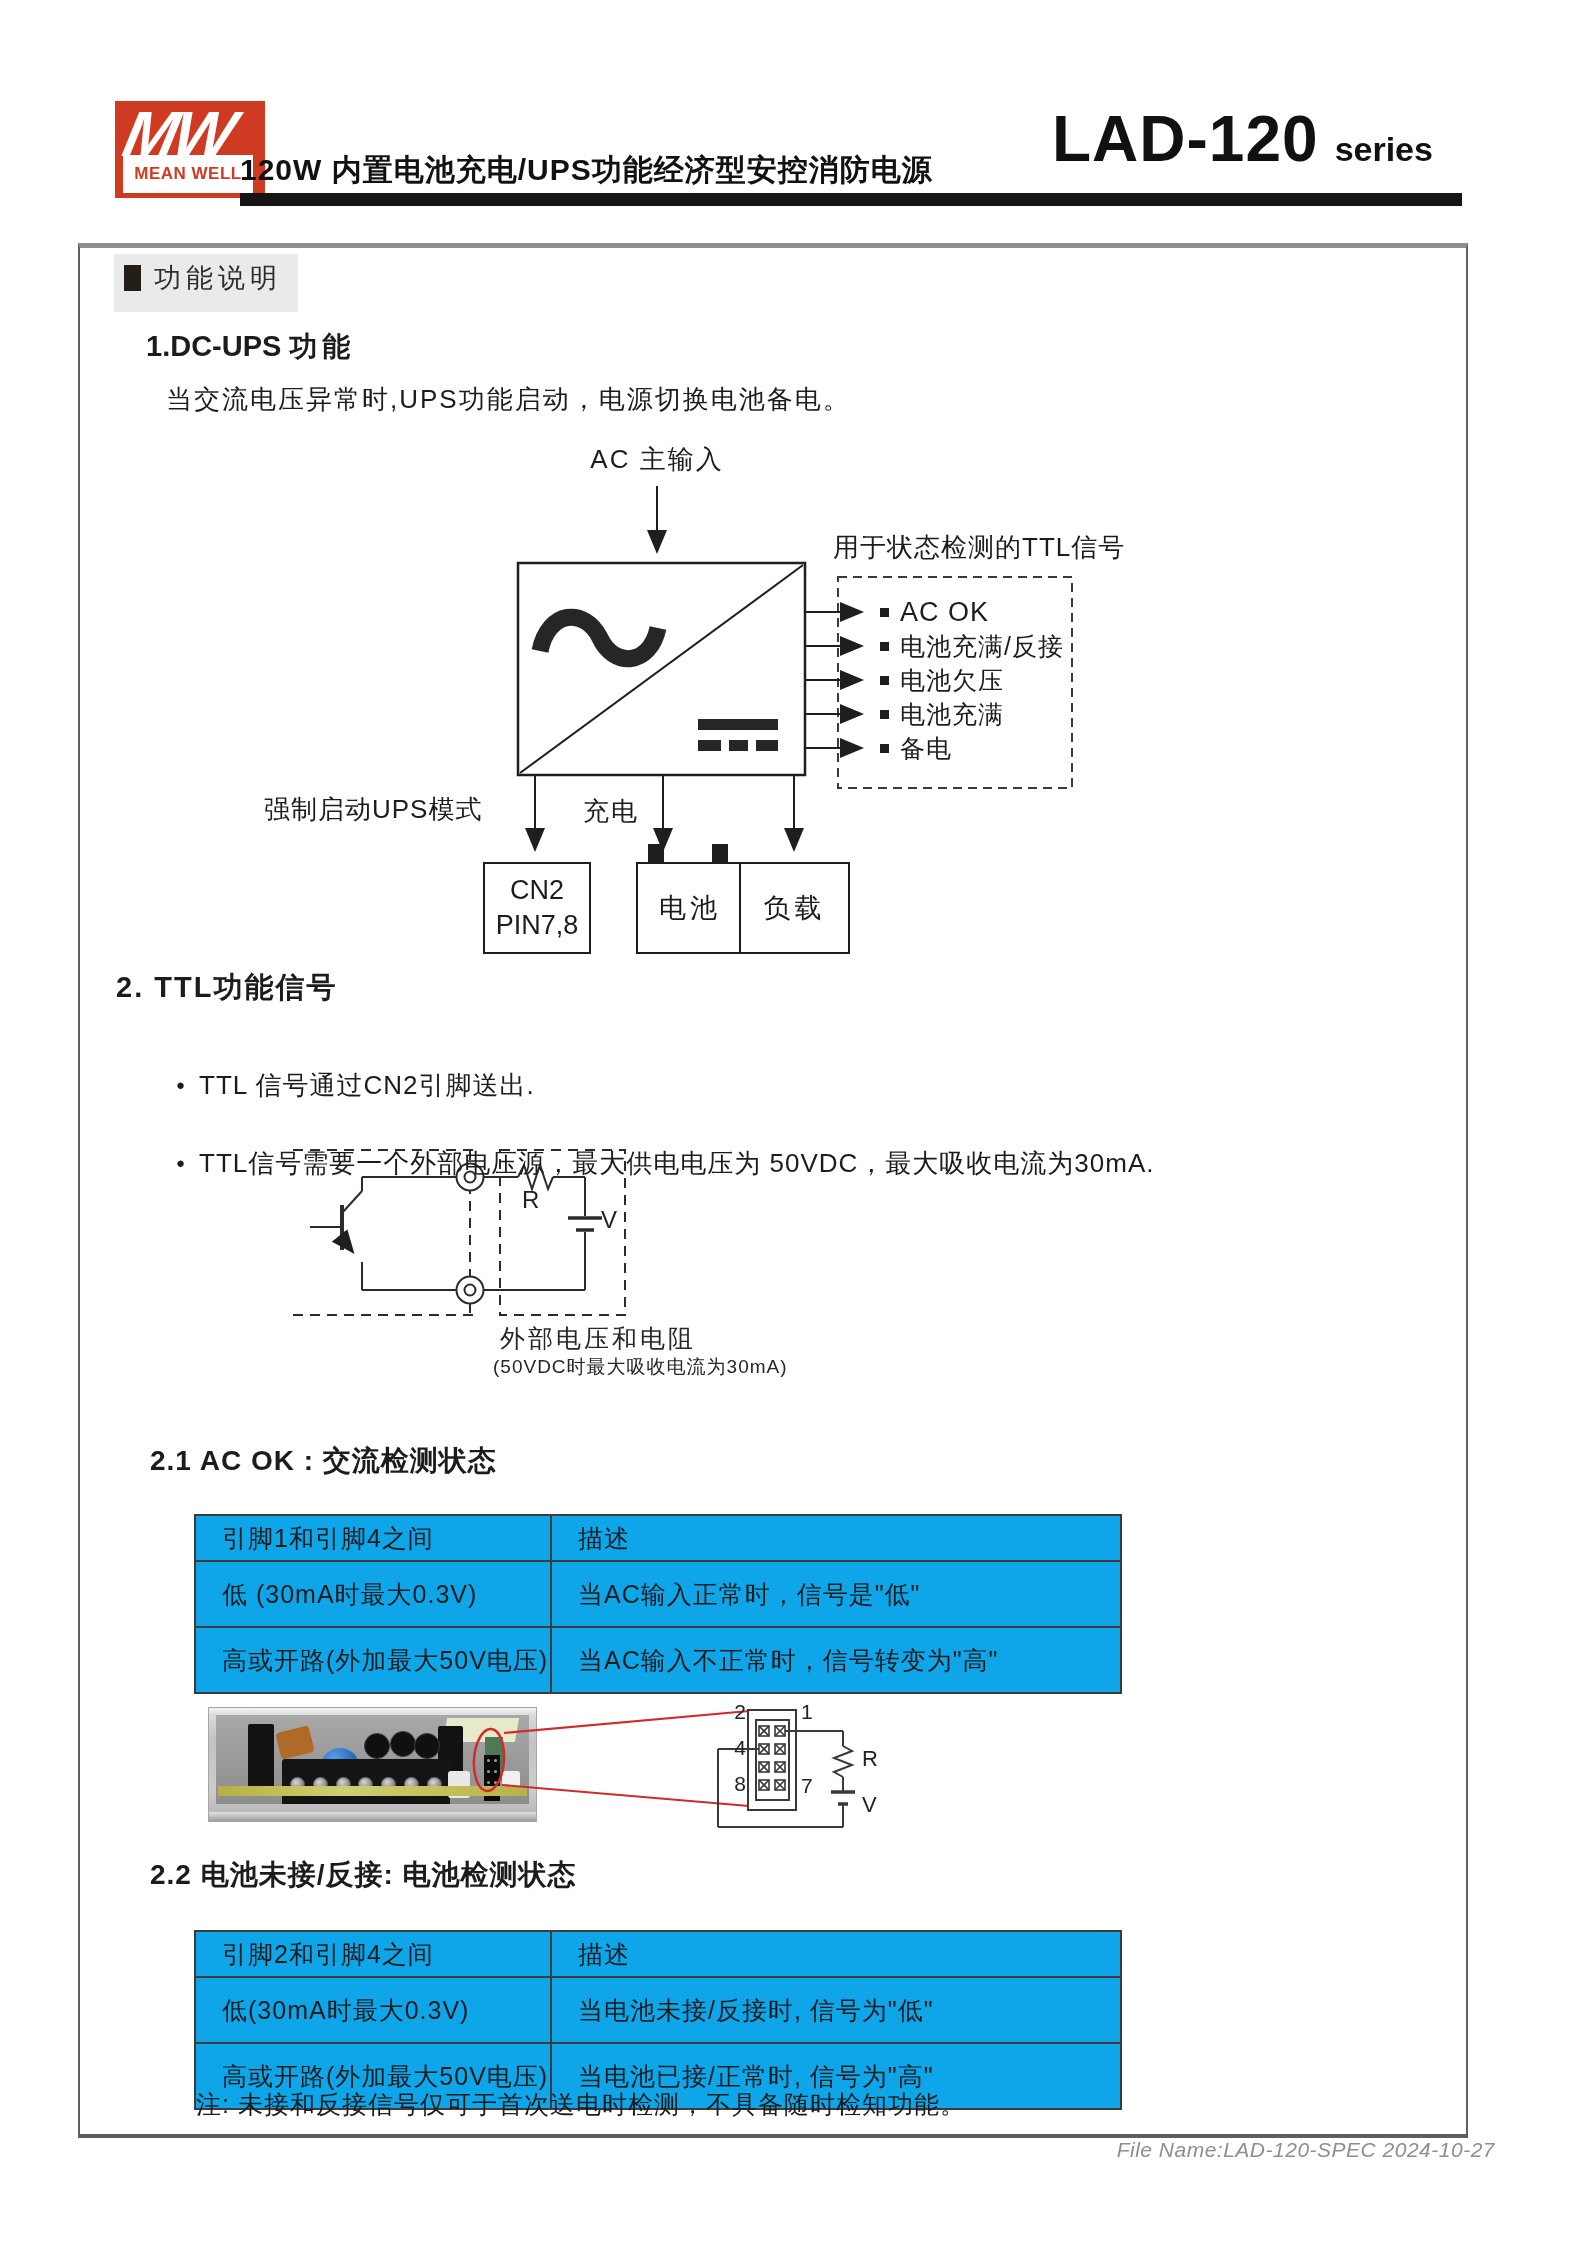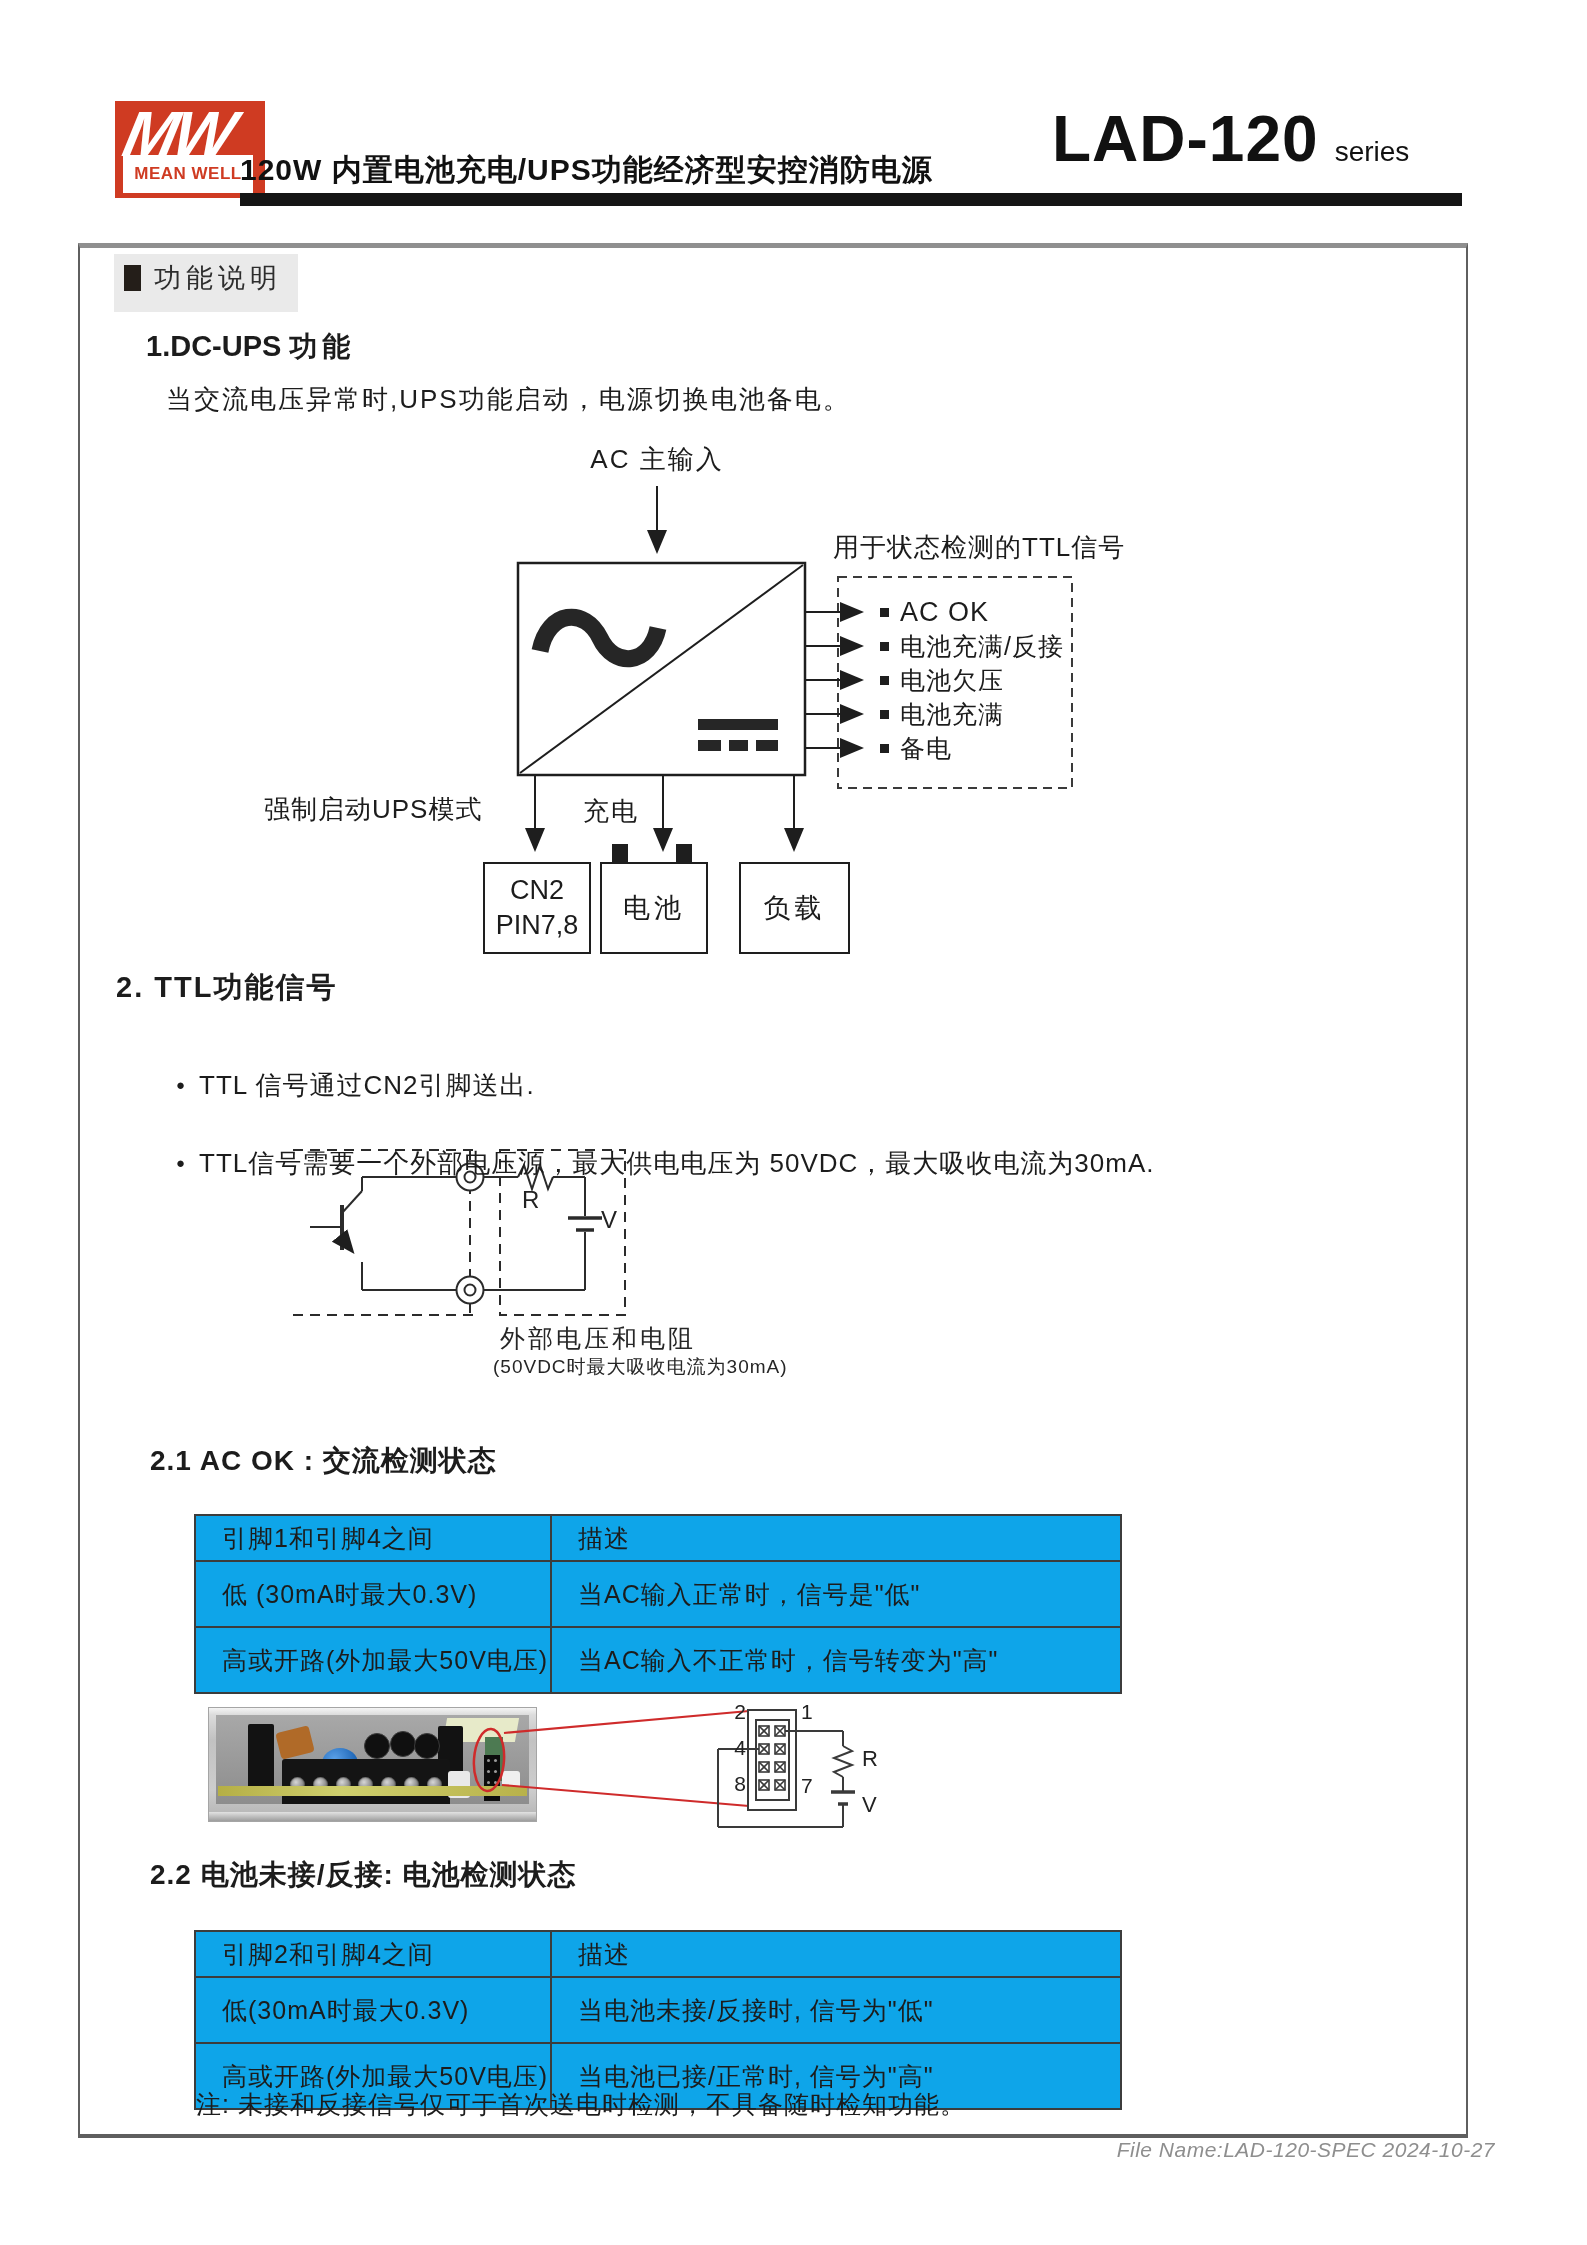--- a/index.html
+++ b/index.html
@@ -9,21 +9,21 @@
   
   .logo{left:115px;top:101px;width:150px;height:97px;background:#cf3b22;}
   .logo-mw{position:absolute;left:10px;top:-4px;width:130px;font-size:64px;font-weight:bold;
            font-style:italic;color:#fff;letter-spacing:-4px;transform:skewX(-12deg);}
   .logo-band{position:absolute;left:8px;bottom:5px;width:130px;height:38px;background:#fff;
              display:flex;align-items:center;justify-content:center;}
   .logo-band span{color:#cf3b22;font-weight:bold;font-size:17px;letter-spacing:.5px;}
   .prod-title{left:240px;top:150px;font-size:30px;font-weight:bold;letter-spacing:1px;color:#111;}
   .lad-wrap{left:1052px;top:102px;display:flex;align-items:baseline;}
   .lad-name{font-size:64px;font-weight:bold;letter-spacing:1px;color:#111;}
-  .lad-series{font-size:28px;font-weight:normal;margin-left:16px;color:#111;}
+  .lad-series{font-size:34px;font-weight:bold;margin-left:16px;color:#111;}
   .black-bar{left:240px;top:193px;width:1222px;height:13px;background:#151515;}
   
   .content-box{left:78px;top:243px;width:1386px;height:1886px;background:#fff;
                border:2px solid #5f5f5f;border-top:5px solid #8f8f8f;border-bottom:4px solid #5f5f5f;}
   .sec-label{left:114px;top:254px;display:flex;align-items:center;background:#eaeaea;
              padding:6px 16px 16px 10px;}
   .sec-label .sq{width:17px;height:26px;background:#241e19;margin-right:13px;}
   .sec-label span{font-size:27px;letter-spacing:5px;color:#2d2d2d;}
   .h1-line{left:146px;top:328px;}
   .h1-line .lat{font-size:29px;font-weight:bold;}
@@ -35,21 +35,21 @@
   .sig{left:880px;display:flex;align-items:center;height:34px;}
   .sig .b{width:9px;height:9px;background:#1e1e1e;margin-right:11px;flex:0 0 auto;}
   .sig span{font-size:25px;letter-spacing:1px;}
   .sig.lat span{font-size:27px;}
   .force-label{left:264px;top:792px;font-size:26px;letter-spacing:1px;}
   .charge-label{left:583px;top:794px;font-size:26px;letter-spacing:2px;}
   .dbox{border:2.5px solid #1e1e1e;background:#fff;display:flex;align-items:center;
         justify-content:center;text-align:center;}
   .dbox .cjk{font-size:27px;letter-spacing:4px;}
   .cn2{left:483px;top:862px;width:104px;height:88px;flex-direction:column;font-size:27px;line-height:1.3;}
-  .bat{left:600px;top:862px;width:104px;height:88px;}
+  .bat{left:636px;top:862px;width:104px;height:88px;}
   .load{left:739px;top:862px;width:107px;height:88px;}
   .bump{position:absolute;top:-20px;width:16px;height:20px;background:#1e1e1e;}
   .bump.b1{left:10px;} .bump.b2{left:74px;}
   
   .h2-line{left:116px;top:968px;font-size:29px;font-weight:bold;letter-spacing:2px;}
   .blt{left:176px;display:flex;align-items:flex-start;max-width:1150px;}
   .blt::before{content:"●";font-size:15px;margin:8px 14px 0 0;}
   .blt span{font-size:26px;letter-spacing:1px;}
   .ckt-lab{font-size:24px;color:#222;}
   .cap1{left:500px;top:1322px;font-size:25px;letter-spacing:3px;color:#262626;}

